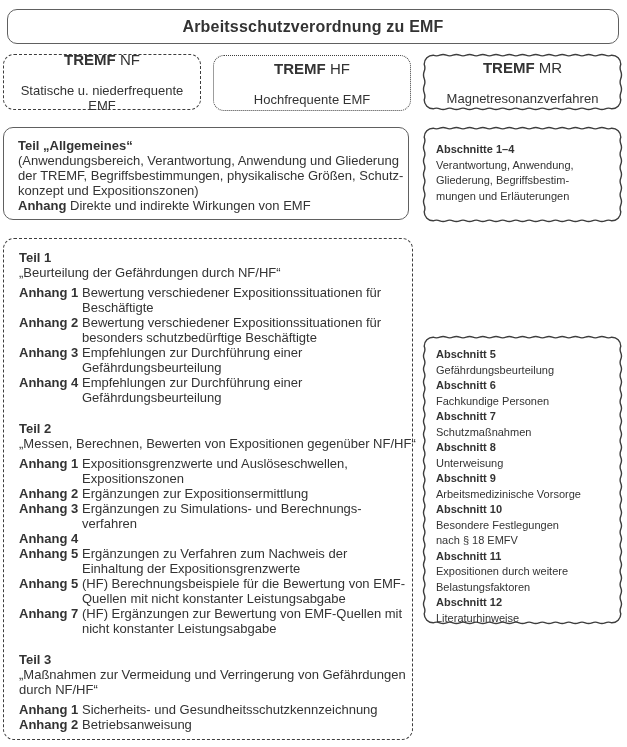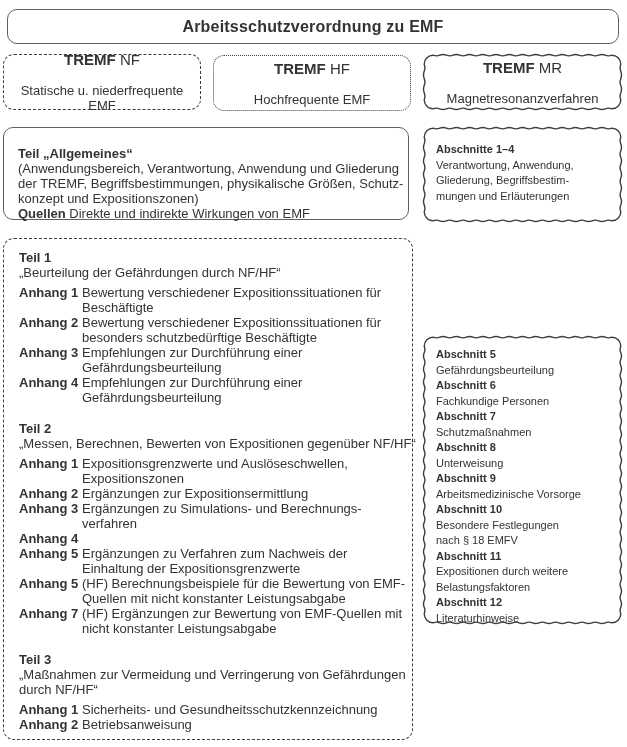--- a/index.html
+++ b/index.html
@@ -9,21 +9,21 @@
   .solid{border:1.5px solid #606060;border-radius:10px;}
   .dashed{border:1.6px dashed #3d3d3d;border-radius:11px;}
   .dotted{border:1.7px dotted #3d3d3d;border-radius:11px;}
   .wavy-svg{position:absolute;left:0;top:0;pointer-events:none;}
   .title-box{display:flex;align-items:center;justify-content:center;}
   .title-text{font-weight:bold;font-size:16px;letter-spacing:.2px;}
   .tremf{display:flex;flex-direction:column;align-items:center;justify-content:center;
          text-align:center;font-size:13px;line-height:15px;padding:0 3px;}
   .tremf-name{font-size:15px;line-height:18px;margin-bottom:14px;}
   .pre{white-space:pre;}
-  .allg{padding:18px 10px 0 14px;font-size:13px;line-height:15px;}
+  .allg{padding:10px 10px 0 14px;font-size:13px;line-height:15px;}
   .allg-h{font-weight:bold;}
   .teil{padding:11px 4px 0 15px;font-size:13px;line-height:15px;}
   .sec-h{font-weight:bold;}
   .sec-gap{margin-top:16px;}
   .sec-items{margin-top:5px;}
   .item{display:flex;}
   .item .lbl{flex:0 0 63px;font-weight:bold;}
   .rightbox{position:relative;padding:12px 8px 0 14px;font-size:11px;line-height:15.5px;}
   .pad-lg{padding-top:16px;}
   .abs-title{font-weight:bold;}
@@ -54,21 +54,21 @@
   <svg width="201" height="58" class="wavy-svg">
         <path d="M11.2 2.2 Q14.5 3.6 17.8 2.2 Q21.1 0.8 24.4 2.2 Q27.7 3.6 31.0 2.2 Q34.4 0.8 37.7 2.2 Q41.0 3.6 44.3 2.2 Q47.6 0.8 50.9 2.2 Q54.2 3.6 57.5 2.2 Q60.8 0.8 64.1 2.2 Q67.4 3.6 70.7 2.2 Q74.0 0.8 77.3 2.2 Q80.7 3.6 84.0 2.2 Q87.3 0.8 90.6 2.2 Q93.9 3.6 97.2 2.2 Q100.5 0.8 103.8 2.2 Q107.1 3.6 110.4 2.2 Q113.7 0.8 117.0 2.2 Q120.3 3.6 123.7 2.2 Q127.0 0.8 130.3 2.2 Q133.6 3.6 136.9 2.2 Q140.2 0.8 143.5 2.2 Q146.8 3.6 150.1 2.2 Q153.4 0.8 156.7 2.2 Q160.0 3.6 163.3 2.2 Q166.6 0.8 170.0 2.2 Q173.3 3.6 176.6 2.2 Q179.9 0.8 183.2 2.2 Q186.5 3.6 189.8 2.2 A9 9 0 0 1 198.8 11.2 Q197.4 14.8 198.8 18.3 Q200.2 21.9 198.8 25.4 Q197.4 29.0 198.8 32.6 Q200.2 36.1 198.8 39.7 Q197.4 43.2 198.8 46.8 A9 9 0 0 1 189.8 55.8 Q186.5 54.4 183.2 55.8 Q179.9 57.2 176.6 55.8 Q173.3 54.4 170.0 55.8 Q166.6 57.2 163.3 55.8 Q160.0 54.4 156.7 55.8 Q153.4 57.2 150.1 55.8 Q146.8 54.4 143.5 55.8 Q140.2 57.2 136.9 55.8 Q133.6 54.4 130.3 55.8 Q127.0 57.2 123.7 55.8 Q120.3 54.4 117.0 55.8 Q113.7 57.2 110.4 55.8 Q107.1 54.4 103.8 55.8 Q100.5 57.2 97.2 55.8 Q93.9 54.4 90.6 55.8 Q87.3 57.2 84.0 55.8 Q80.7 54.4 77.3 55.8 Q74.0 57.2 70.7 55.8 Q67.4 54.4 64.1 55.8 Q60.8 57.2 57.5 55.8 Q54.2 54.4 50.9 55.8 Q47.6 57.2 44.3 55.8 Q41.0 54.4 37.7 55.8 Q34.4 57.2 31.0 55.8 Q27.7 54.4 24.4 55.8 Q21.1 57.2 17.8 55.8 Q14.5 54.4 11.2 55.8 A9 9 0 0 1 2.2 46.8 Q3.6 43.2 2.2 39.7 Q0.8 36.1 2.2 32.6 Q3.6 29.0 2.2 25.4 Q0.8 21.9 2.2 18.3 Q3.6 14.8 2.2 11.2 A9 9 0 0 1 11.2 2.2 Z" fill="none" stroke="#3d3d3d" stroke-width="1.4"></path>
       </svg>
     </div>
 
   <div class="box solid allg" style="left:3px;top:127px;width:406px;height:93px">
     <div class="allg-h">Teil „Allgemeines“</div>
     <div class="pre">(Anwendungsbereich, Verantwortung, Anwendung und Gliederung
 der TREMF, Begriffsbestimmungen, physikalische Größen, Schutz-
 konzept und Expositionszonen)</div>
-    <div><b>Quellen</b><span class="pre"> Direkte und indirekte Wirkungen von EMF</span></div>
+    <div><b>Anhang</b><span class="pre"> Direkte und indirekte Wirkungen von EMF</span></div>
   </div>
 
   <div class="box dashed teil" style="left:3px;top:238px;width:410px;height:502px">
 
     <div>
       <div class="sec-h">Teil 1</div>
       <div class="pre">„Beurteilung der Gefährdungen durch NF/HF“</div>
       <div class="sec-items">
         <div class="item">
             <span class="lbl">Anhang 1</span>

